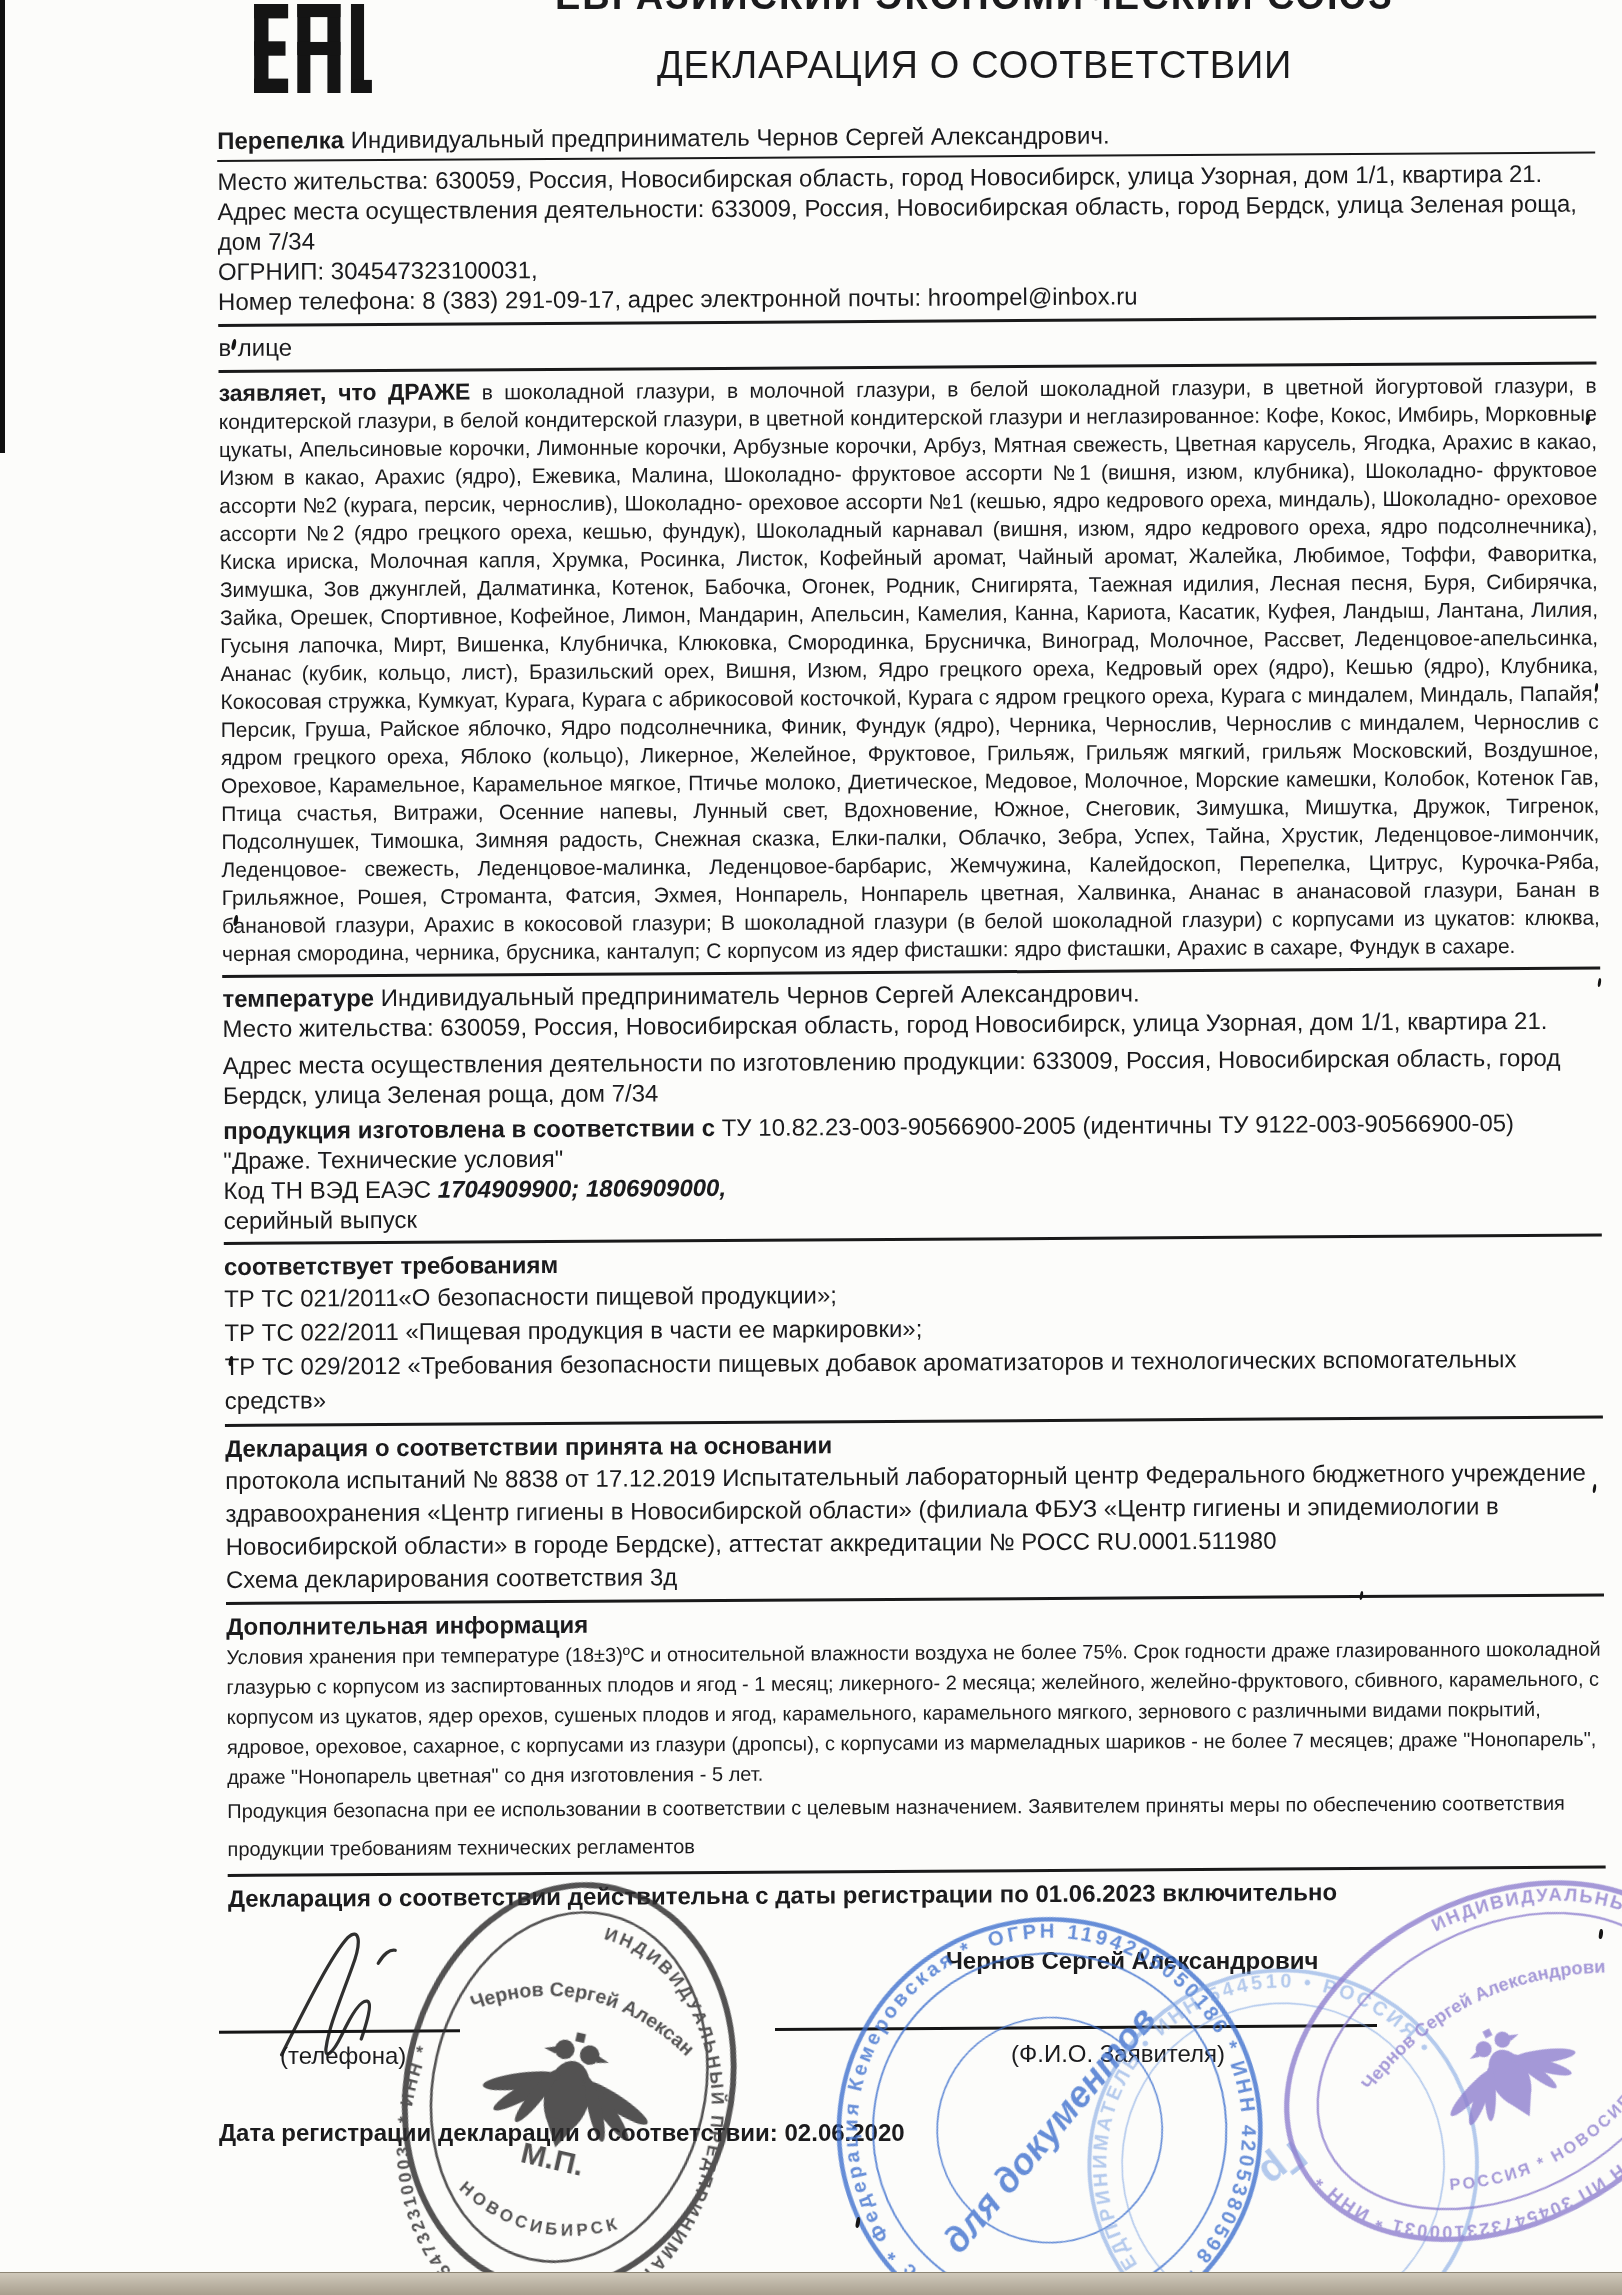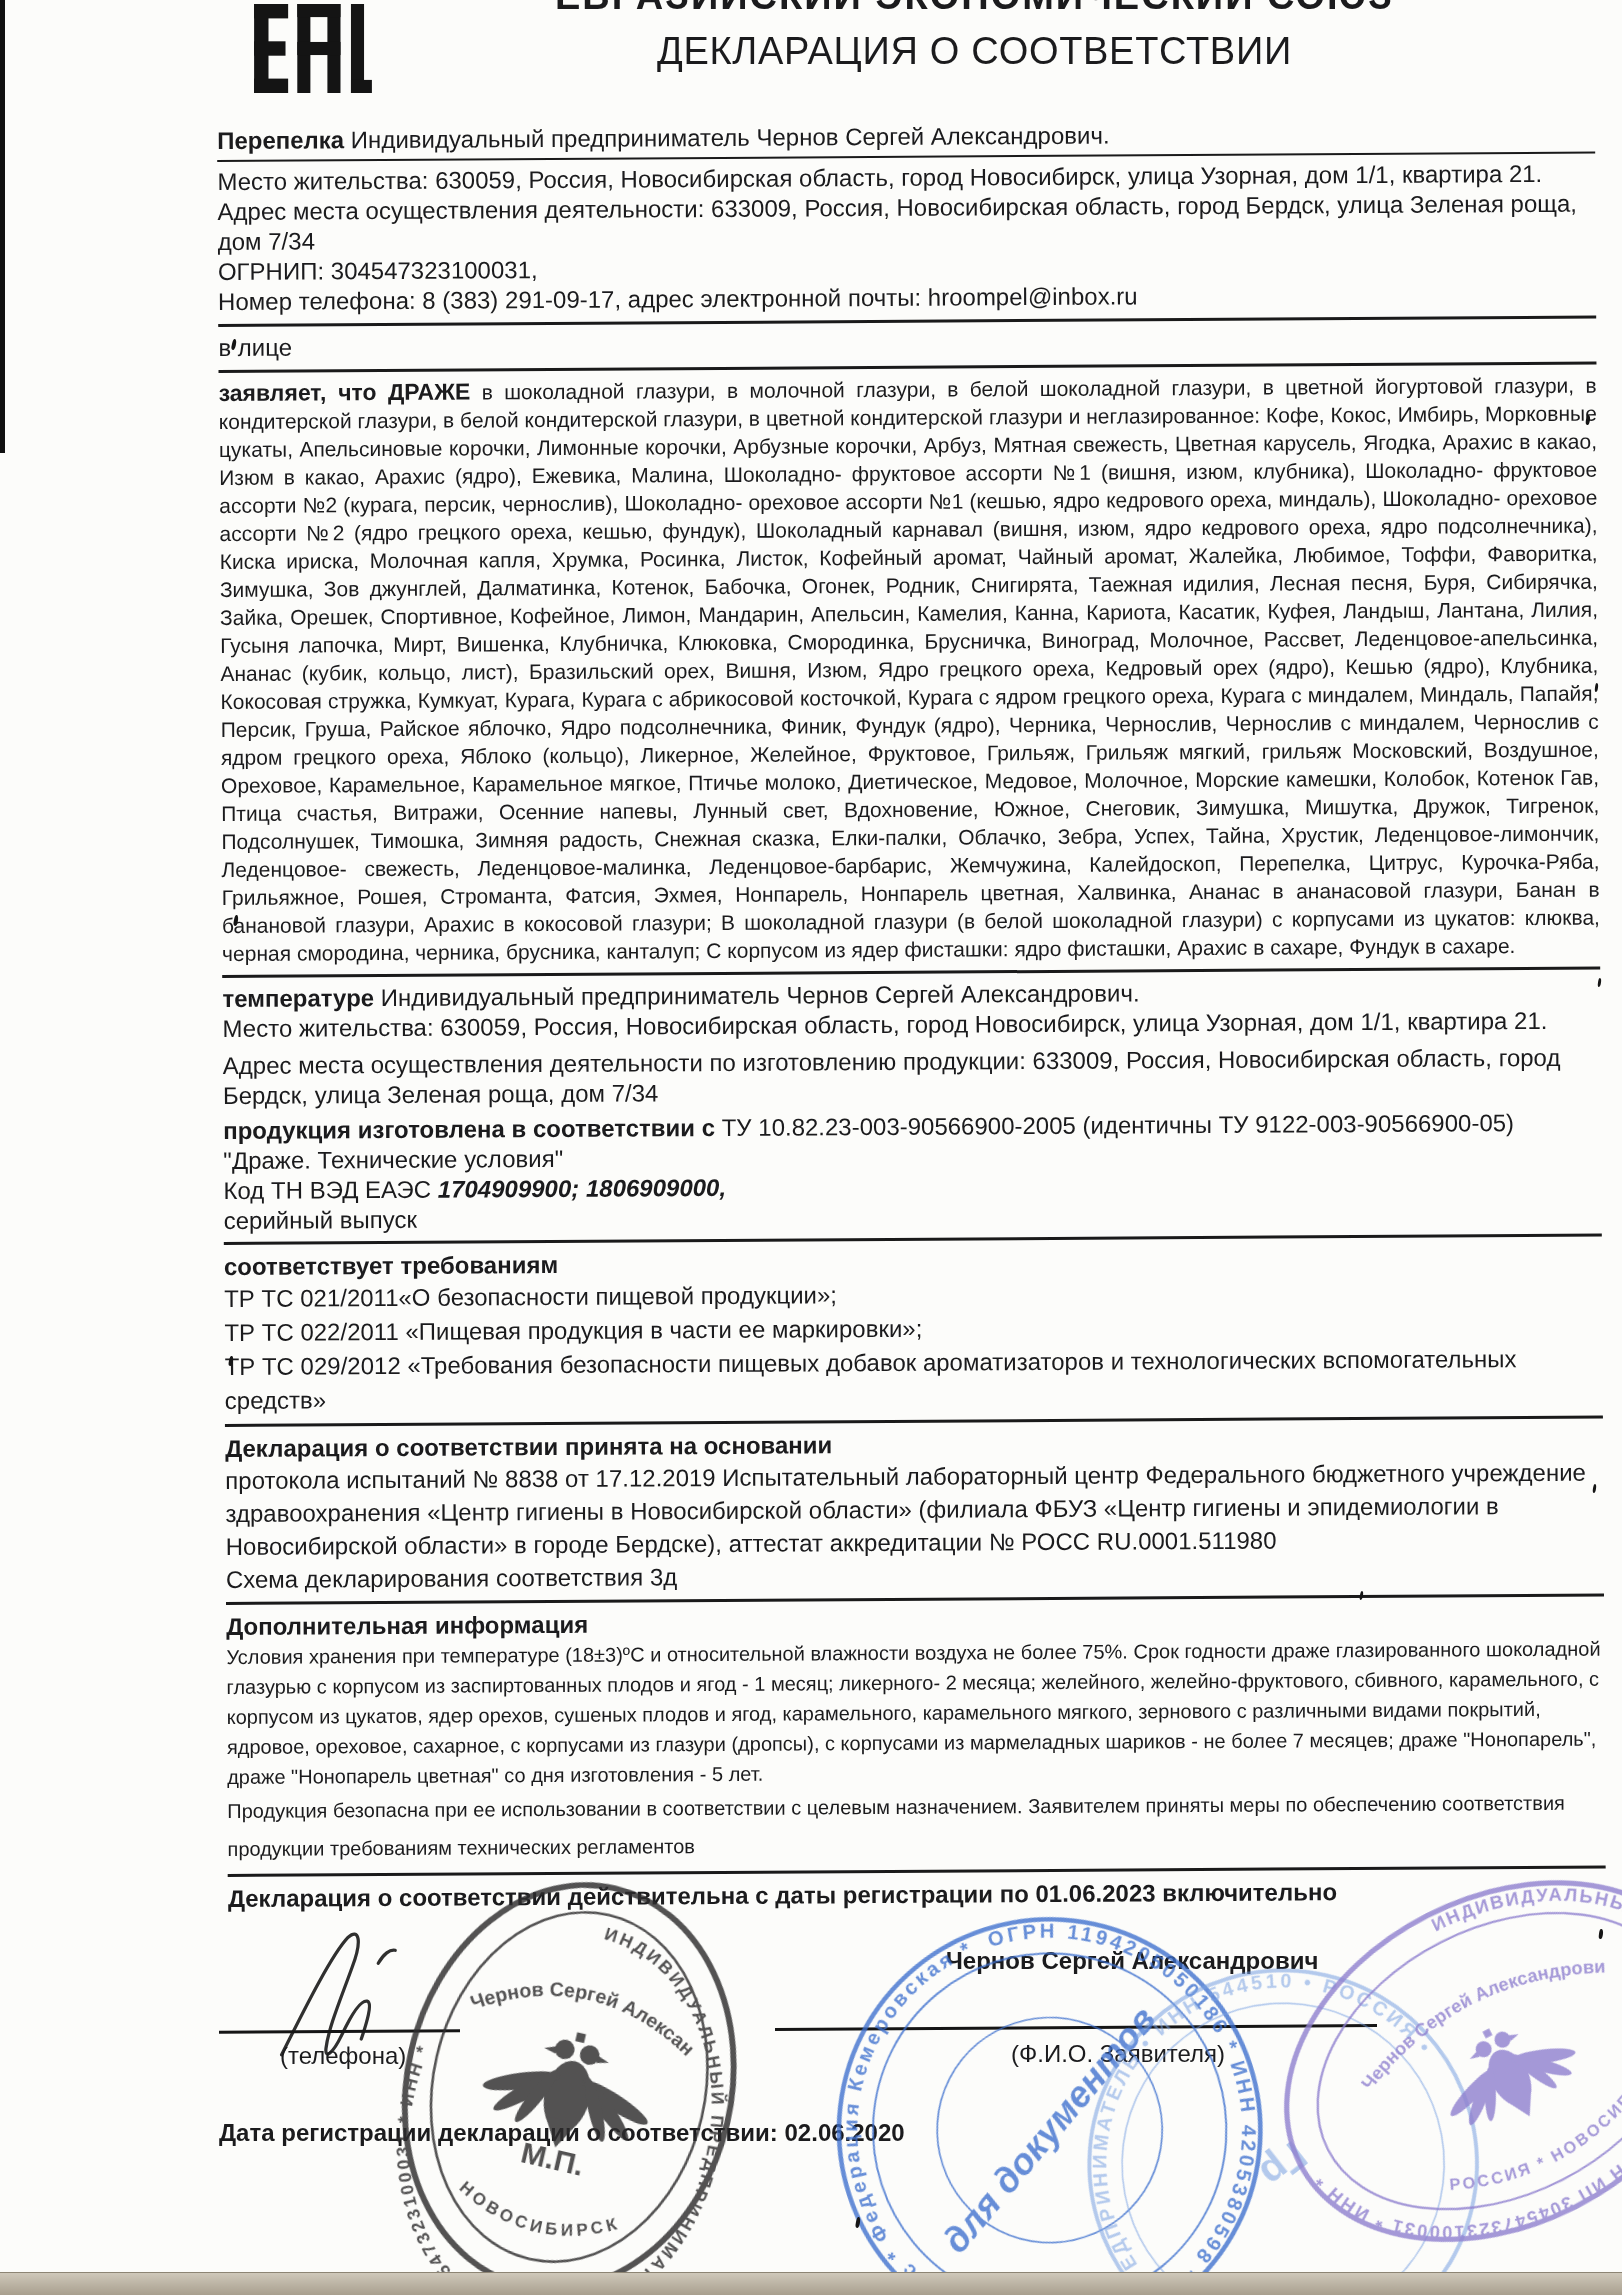--- a/index.html
+++ b/index.html
@@ -7,21 +7,21 @@
         font-family:"Liberation Sans",sans-serif;color:#1b1b1d;}
   .edge-bar{position:absolute;left:0;top:0;width:4.6px;height:453px;background:#101010;}
   .scan-band{position:absolute;left:0;bottom:0;width:100%;height:22px;
              background:linear-gradient(#cfc8ba,#a89f8e);border-top:0.7px solid #8d8574;}
   
   .eac{position:absolute;left:254px;top:3.9px;}
   .title-wrap{position:absolute;left:353px;top:0;width:1243px;text-align:center;}
   .title-clip{height:23.6px;overflow:hidden;position:relative;}
   .title1{position:absolute;left:0;right:0;top:-25px;font-size:38px;font-weight:700;
           letter-spacing:2px;white-space:nowrap;}
-  .title2{font-size:38px;font-weight:400;letter-spacing:0.7px;margin-top:6px;white-space:nowrap;}
+  .title2{font-size:38px;font-weight:400;letter-spacing:0.7px;margin-top:20px;white-space:nowrap;}
   
   .content{position:absolute;left:217px;top:126px;width:1378px;transform:rotate(-0.35deg);
            transform-origin:0 0;}
   .content p{margin:0;}
   .t{font-size:24px;line-height:30px;}
   .small{font-size:21px;line-height:28px;text-align:justify;}
   .info{font-size:20px;line-height:30px;}
   .safety{font-size:20px;line-height:38px;}
   .b{font-weight:700;}
   .bi{font-weight:700;font-style:italic;}

